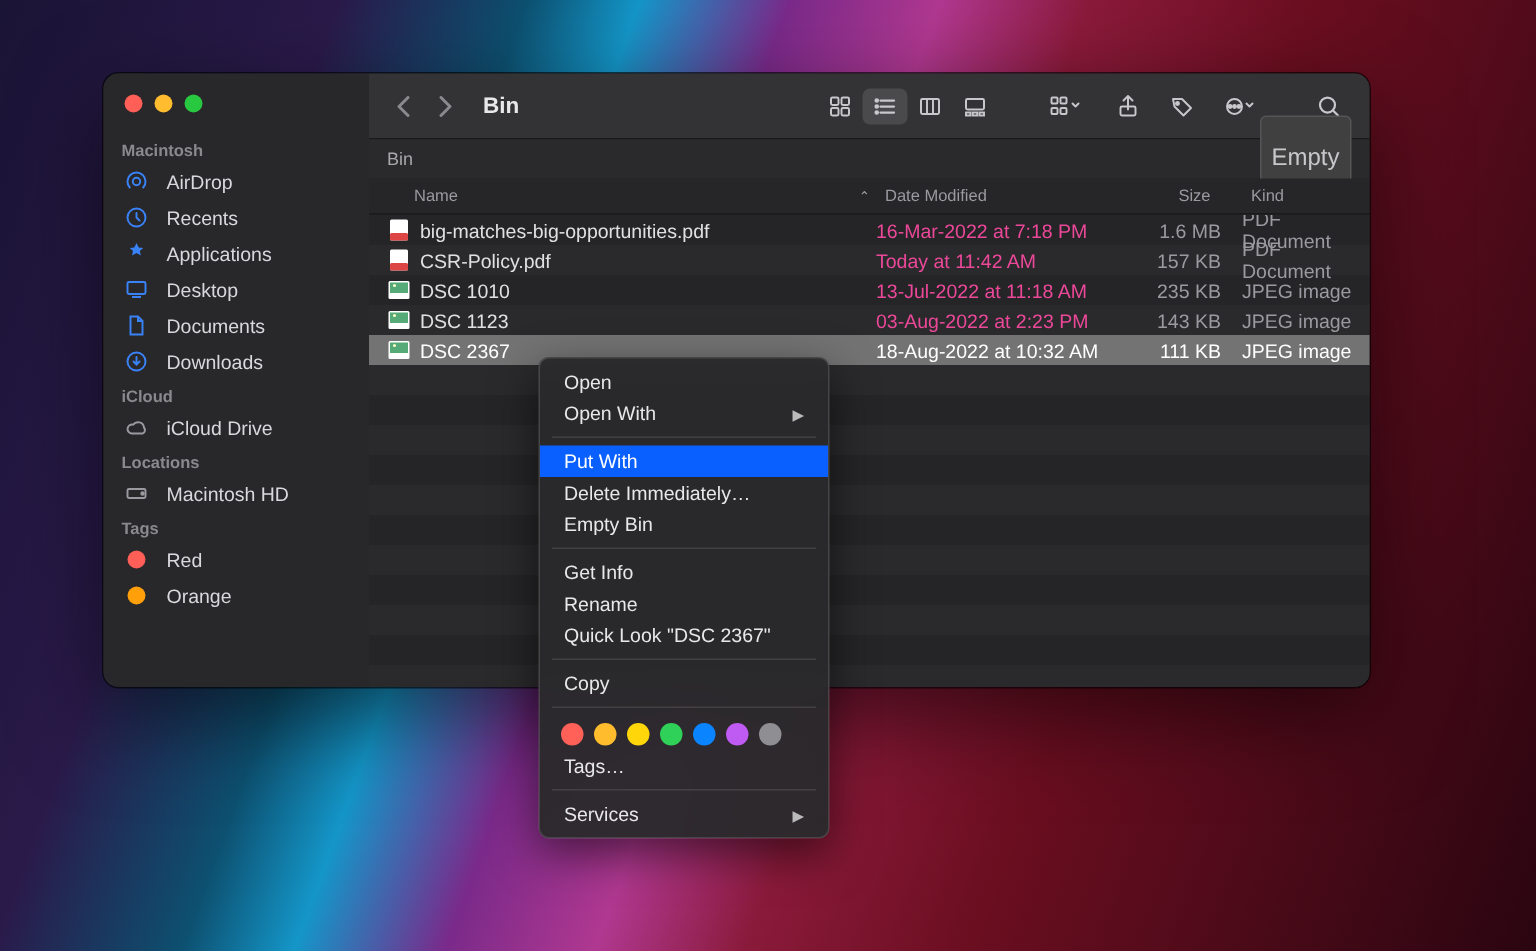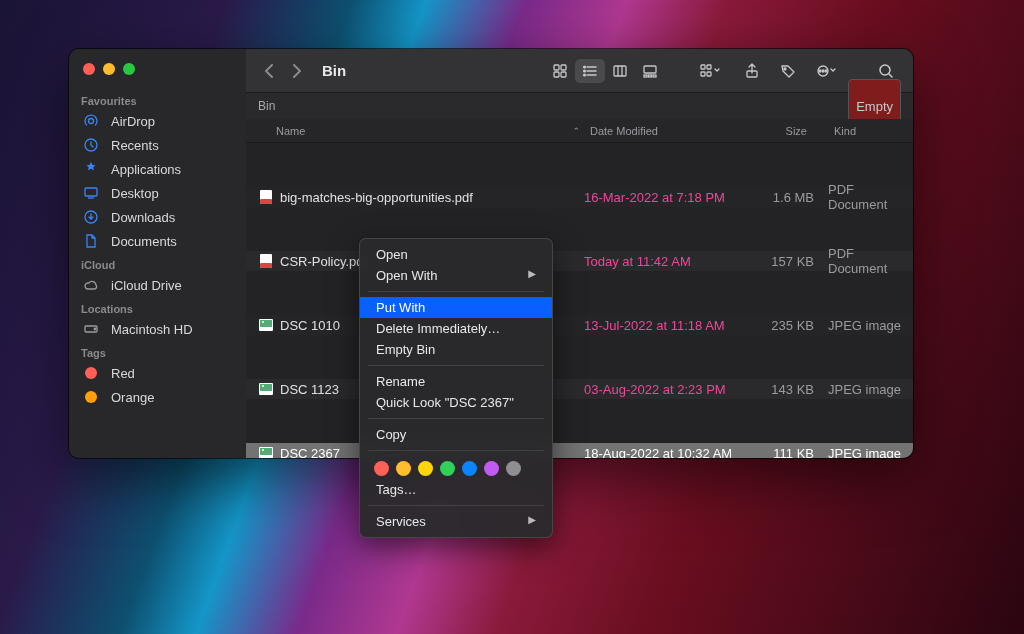--- a/index.html
+++ b/index.html
@@ -30,67 +30,67 @@
   background:#333335; border-bottom:1px solid #1a1a1b;
 }
 .nav-arrow { width:22px; height:22px; display:flex; align-items:center; justify-content:center; color:#8a8a8e; }
 .title { font-size:15px; font-weight:600; color:#e8e8ea; margin-left:8px; flex:0 0 auto; }
 .toolbar-spacer{flex:1}
 .tool-group{display:flex; gap:0; align-items:center;}
 .tool-btn{width:30px;height:24px;display:flex;align-items:center;justify-content:center;color:#c8c8cc;border-radius:5px;}
 .tool-btn.sel{background:#4a4a4d}
 .tool-sep{width:14px}
 .pathbar{height:26px;background:#2a2a2c;display:flex;align-items:center;padding:0 12px;font-size:12px;color:#a8a8ac;justify-content:space-between;}
-.empty-btn{font-size:13px;color:#c8c8cc;border:1px solid #555;border-radius:4px;padding:19px 7px;background:#7f1d1d}
+.empty-btn{font-size:16px;color:#c8c8cc;border:1px solid #555;border-radius:4px;padding:19px 7px;background:#404040}
 .cols{height:24px;display:flex;align-items:center;background:#262628;font-size:11px;color:#9a9aa0;border-bottom:1px solid #1a1a1b;padding-left:30px;}
 .col-name{flex:0 0 314px;display:flex;align-items:center;gap:6px}
 .col-date{flex:0 0 164px}
 .col-size{flex:0 0 80px;text-align:right;padding-right:27px}
 .col-kind{flex:1}
 .sort-caret{font-size:9px;color:#9a9aa0;margin-left:auto;margin-right:10px}
 .rows{flex:1;overflow:auto;font-size:13px}
-.row{height:20px;display:flex;align-items:center;padding-left:12px;margin-top:44px;}
+.row{height:20px;display:flex;align-items:center;padding-left:12px;}
 .row:nth-child(odd){background:#252527}
 .row:nth-child(even){background:#2a2a2c}
 .row.selected{background:#737373;color:#fff}
 .file-ico{width:16px;height:16px;margin-right:6px;display:flex;align-items:center;justify-content:center;font-size:10px}
 .cell-name{flex:0 0 326px;display:flex;align-items:center;color:#e0e0e2}
 .row.selected .cell-name{color:#fff}
 .cell-date{flex:0 0 164px;color:#ec4899}
 .cell-size{flex:0 0 80px;text-align:right;padding-right:14px;color:#9a9aa0}
 .cell-kind{flex:1;color:#9a9aa0}
 .row.selected .cell-date,.row.selected .cell-size,.row.selected .cell-kind{color:#fff}
 
 .ctx-menu{
   position:absolute; left:359px; top:238px; width:194px;
   background:rgba(42,42,44,.96); border:1px solid rgba(120,120,120,.35);
   border-radius:7px; box-shadow:0 10px 30px rgba(0,0,0,.55);
   padding:5px 0; font-size:13px; color:#e8e8ea; backdrop-filter:blur(10px);
 }
-.ctx-item{padding:3px 16px;display:flex;align-items:flex-start;justify-content:space-between;cursor:default}
+.ctx-item{padding:3px 16px;display:flex;align-items:flex-end;justify-content:space-between;cursor:default}
 .ctx-item.hover{background:#0a60ff;color:#fff;}
 .ctx-sep{height:1px;background:rgba(120,120,120,.3);margin:5px 8px}
 .ctx-chev{font-size:10px;color:#bbb}
 .tag-row{display:flex;gap:7px;padding:5px 14px 3px}
 .tag-circle{width:15px;height:15px;border-radius:50%}
 
 svg{display:block}
 </style>
 </head>
 <body>
 
 <div class="window">
   <div class="sidebar">
     <div class="traffic">
       <div class="tl red"></div>
       <div class="tl yellow"></div>
       <div class="tl green"></div>
     </div>
     <div id="sidebar-content">
-        <div class="section-label">Favourites</div>
+        <div class="section-label">Macintosh</div>
         <div class="side-item">
           <span class="ico">
             <svg width="16" height="16" viewBox="0 0 16 16" fill="none" stroke="currentColor" stroke-width="1.3">
               <circle cx="8" cy="8" r="2.5"></circle>
               <path d="M3.5 12a6 6 0 1 1 9 0" stroke-linecap="round"></path>
             </svg>
           </span>
           <span>AirDrop</span>
         </div>
         <div class="side-item">
@@ -111,38 +111,38 @@
           <span>Applications</span>
         </div>
         <div class="side-item">
           <span class="ico">
             <svg width="16" height="16" viewBox="0 0 16 16" fill="none" stroke="currentColor" stroke-width="1.3">
               <rect x="2" y="3" width="12" height="8" rx="1"></rect>
               <line x1="5" y1="13" x2="11" y2="13"></line>
             </svg>
           </span>
           <span>Desktop</span>
+        </div>
+        <div class="side-item">
+          <span class="ico">
+            <svg width="16" height="16" viewBox="0 0 16 16" fill="none" stroke="currentColor" stroke-width="1.3">
+              <path d="M4 2h5l3 3v9H4z"></path>
+              <path d="M9 2v3h3"></path>
+            </svg>
+          </span>
+          <span>Documents</span>
         </div>
         <div class="side-item">
           <span class="ico">
             <svg width="16" height="16" viewBox="0 0 16 16" fill="none" stroke="currentColor" stroke-width="1.3" stroke-linecap="round">
               <circle cx="8" cy="8" r="6"></circle>
               <path d="M8 5v4M6 8l2 2 2-2"></path>
             </svg>
           </span>
           <span>Downloads</span>
-        </div>
-        <div class="side-item">
-          <span class="ico">
-            <svg width="16" height="16" viewBox="0 0 16 16" fill="none" stroke="currentColor" stroke-width="1.3">
-              <path d="M4 2h5l3 3v9H4z"></path>
-              <path d="M9 2v3h3"></path>
-            </svg>
-          </span>
-          <span>Documents</span>
         </div>
         <div class="section-label">iCloud</div>
         <div class="side-item">
           <span class="ico gray">
             <svg width="16" height="16" viewBox="0 0 16 16" fill="none" stroke="currentColor" stroke-width="1.3">
               <path d="M5 12a3 3 0 1 1 .8-5.9A4 4 0 0 1 13 8a2.5 2.5 0 0 1-1 4H5z"></path>
             </svg>
           </span>
           <span>iCloud Drive</span>
         </div>
@@ -378,20 +378,23 @@
       <span>Put With</span>
     </div>
     <div class="ctx-item">
       <span>Delete Immediately…</span>
     </div>
     <div class="ctx-item">
       <span>Empty Bin</span>
     </div>
     <div class="ctx-sep"></div>
     <div class="ctx-item">
+      <span>Get Info</span>
+    </div>
+    <div class="ctx-item">
       <span>Rename</span>
     </div>
     <div class="ctx-item">
       <span>Quick Look "DSC 2367"</span>
     </div>
     <div class="ctx-sep"></div>
     <div class="ctx-item">
       <span>Copy</span>
     </div>
     <div class="ctx-sep"></div>

